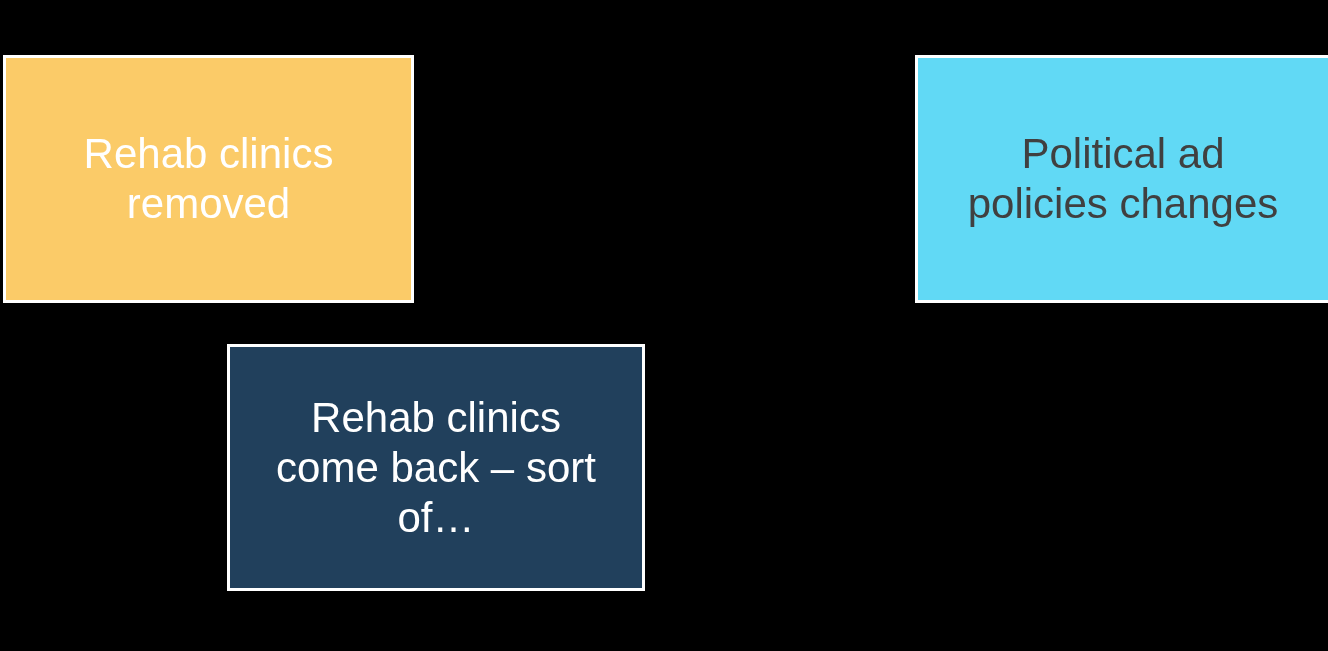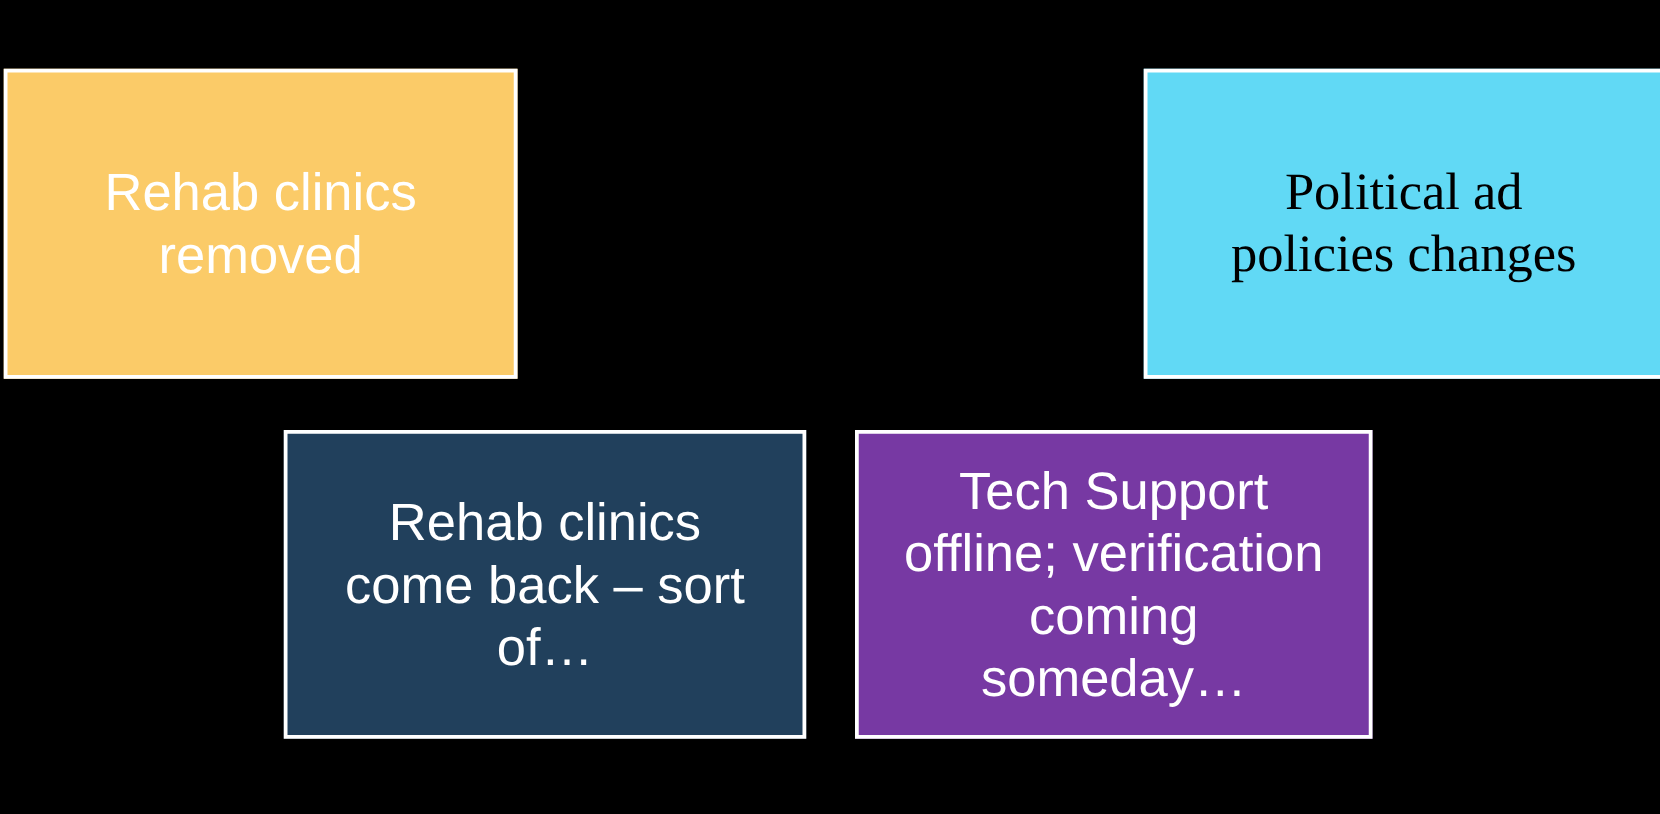--- a/index.html
+++ b/index.html
@@ -80,30 +80,24 @@
 
 <div id="slide" style="background-color: rgb(0, 0, 0);">
 
   <div class="box" id="box-rehab-removed" style="background-color: rgb(251, 203, 104); border-color: rgb(255, 255, 255);">
     <div class="box-label" style="color: rgb(255, 255, 255);">Rehab clinics
 removed</div>
   </div>
 
 
   <div class="box" id="box-political-ad" style="background-color: rgb(97, 217, 245); border-color: rgb(255, 255, 255);">
-    <div class="box-label" style="color: #000000; font-family: Liberation Serif, serif;">Political ad
+    <div class="box-label" style="color: #404040;">Political ad
 policies changes</div>
   </div>
 
   <div class="box" id="box-rehab-back" style="background-color: rgb(33, 64, 92); border-color: rgb(255, 255, 255);">
     <div class="box-label" style="color: rgb(255, 255, 255);">Rehab clinics
 come back – sort
 of…</div>
   </div>
 
-  <div class="box" id="box-tech-support" style="background-color: rgb(119, 57, 163); border-color: rgb(255, 255, 255);">
-    <div class="box-label" style="color: rgb(255, 255, 255);">Tech Support
-offline; verification
-coming
-someday…</div>
-  </div>
 
 </div>
 
 </body></html>

